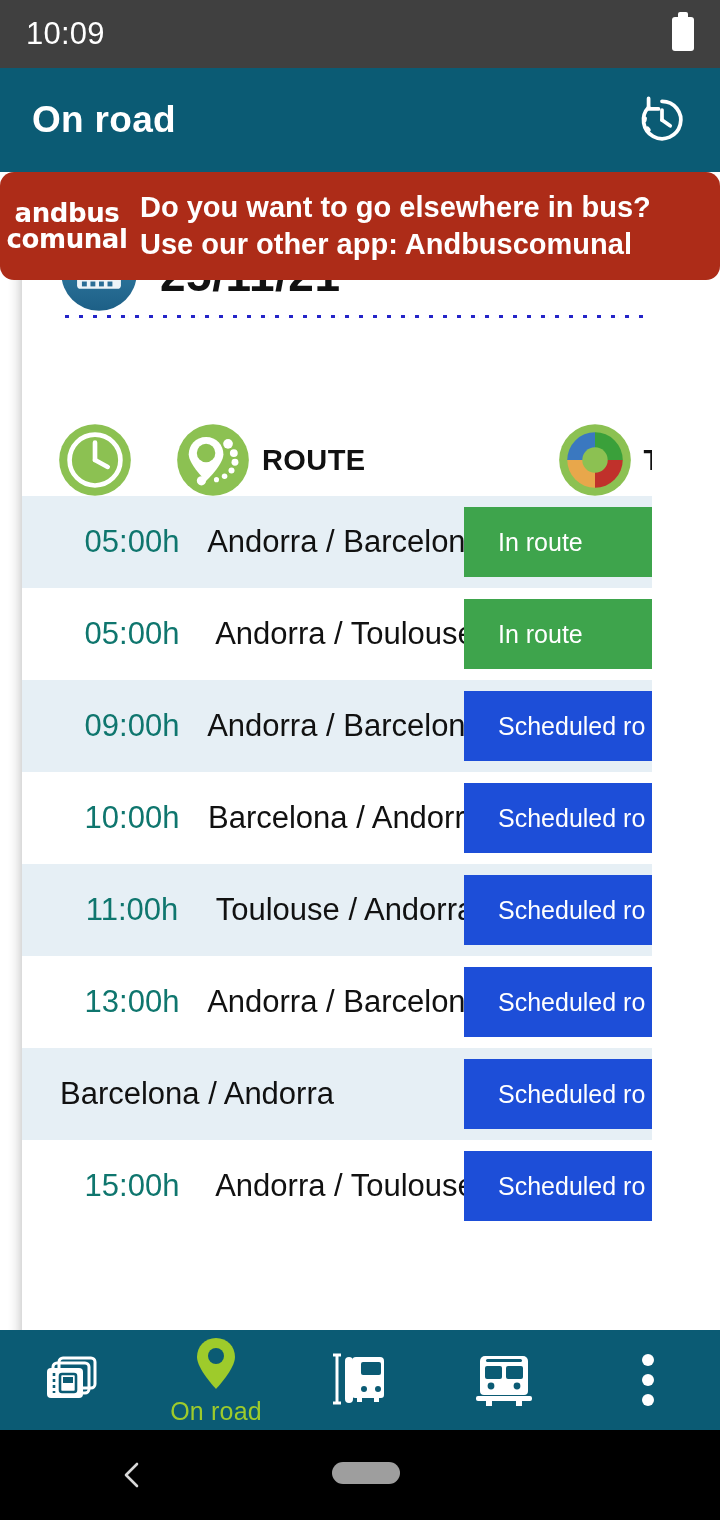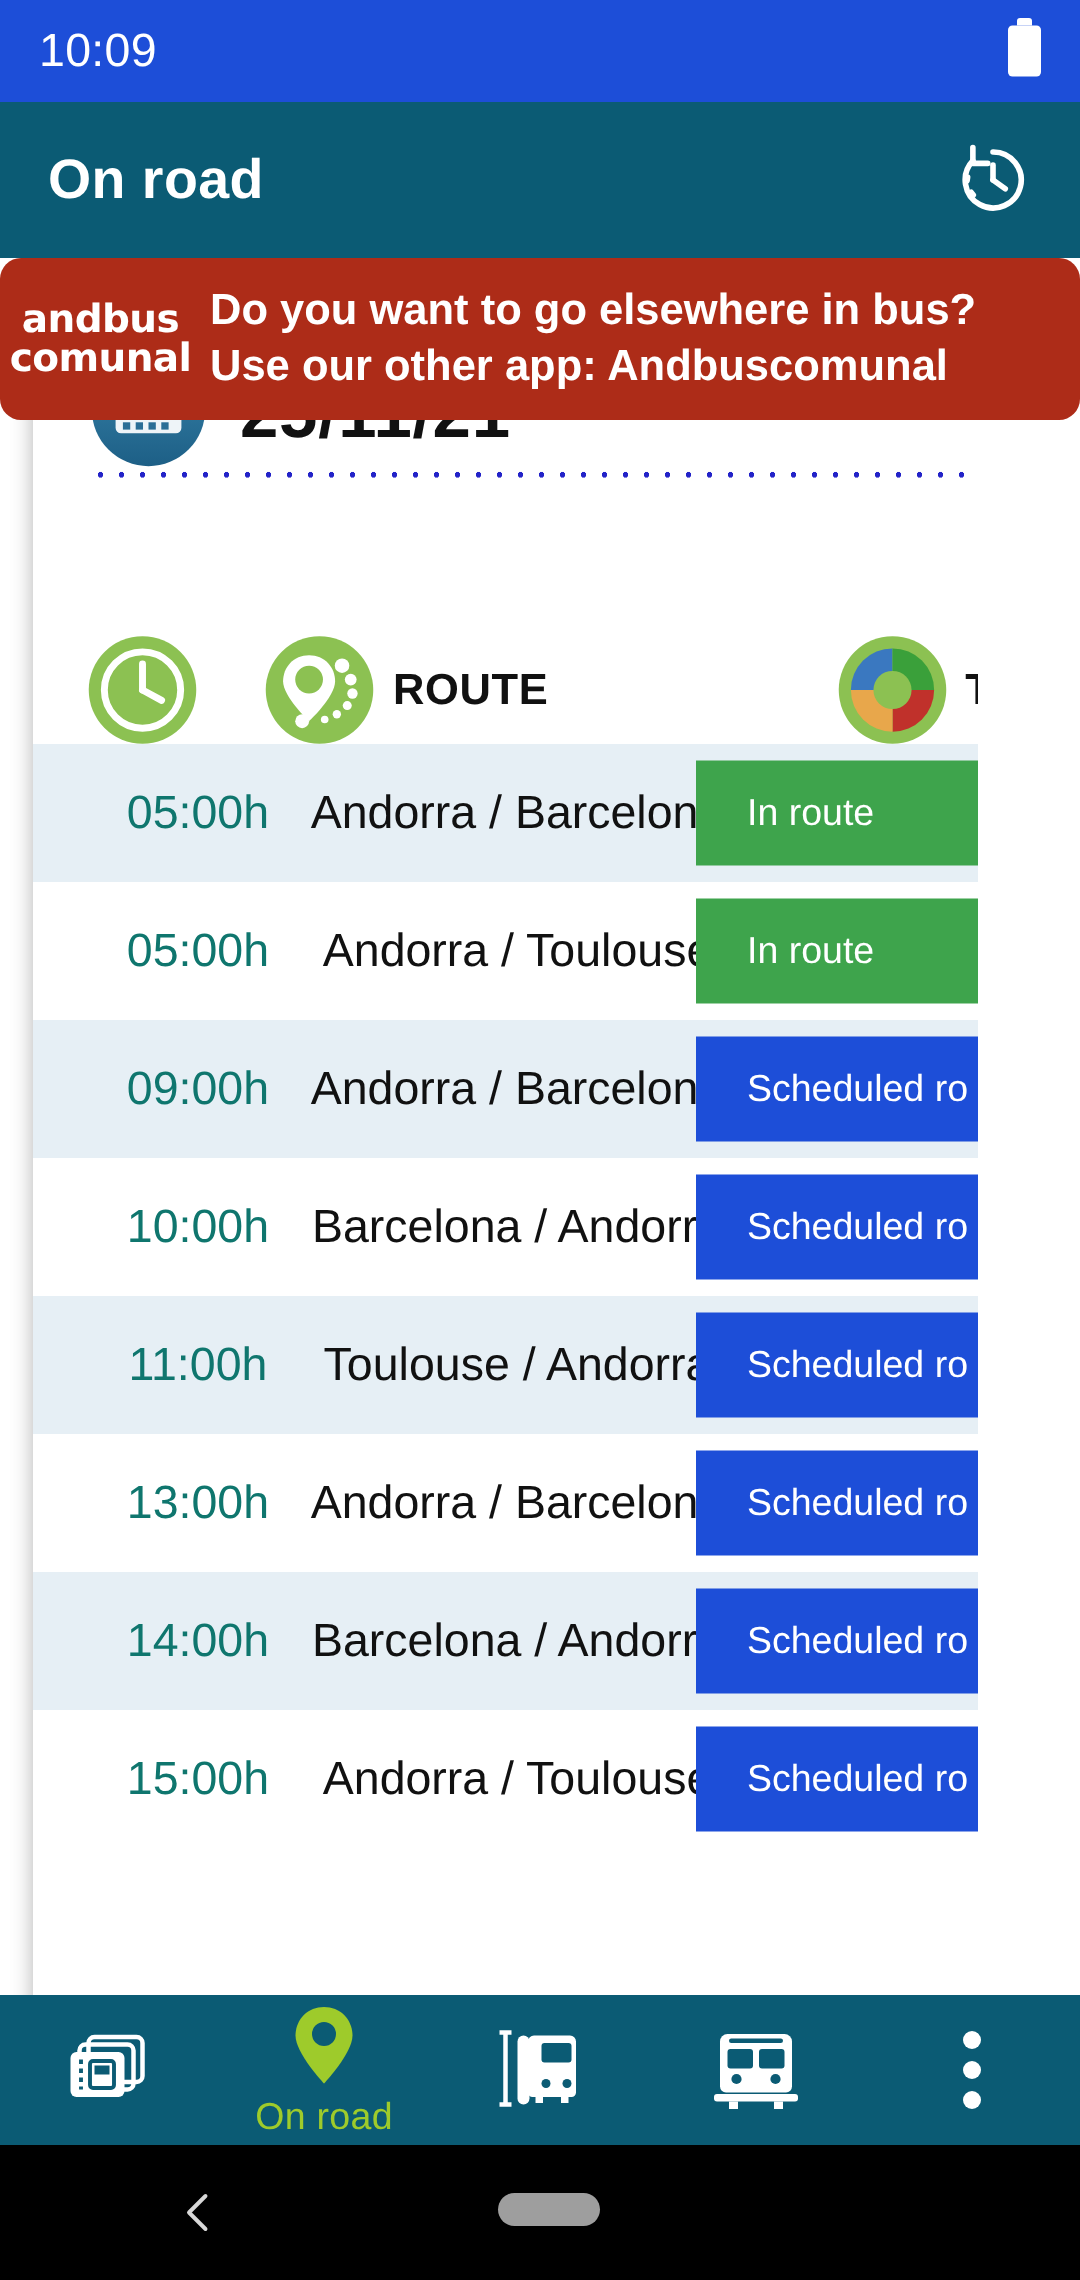--- a/index.html
+++ b/index.html
@@ -7,21 +7,21 @@
   body {
     font-family:"Liberation Sans", sans-serif;
     background:#ffffff;
     overflow:hidden;
     position:relative;
   }
 
   
   .status-bar{
     position:absolute; top:0; left:0; width:720px; height:68px;
-    background:#1d4ed8;
+    background:#404040;
     display:flex; align-items:center; justify-content:space-between;
     padding:16px 26px;
   }
   .status-time{
     color:#ffffff; font-size:31px; font-weight:400; letter-spacing:.2px;
   }
   .status-right{ display:flex; align-items:center; gap:14px; }
   .battery-icon{
     width:22px; height:34px; background:#ffffff; border-radius:3px; position:relative;
   }
@@ -320,21 +320,20 @@
       <div class="row">
         <div class="row-inner">
           <div class="cell-time">13:00h</div>
           <div class="cell-route">Andorra / Barcelona</div>
         </div>
         <div class="cell-status st-scheduled">Scheduled ro</div>
       </div>
 
       <div class="row alt">
         <div class="row-inner">
-          <div class="cell-time">14:00h</div>
           <div class="cell-route">Barcelona / Andorra</div>
         </div>
         <div class="cell-status st-scheduled">Scheduled ro</div>
       </div>
 
       <div class="row">
         <div class="row-inner">
           <div class="cell-time">15:00h</div>
           <div class="cell-route">Andorra / Toulouse</div>
         </div>

